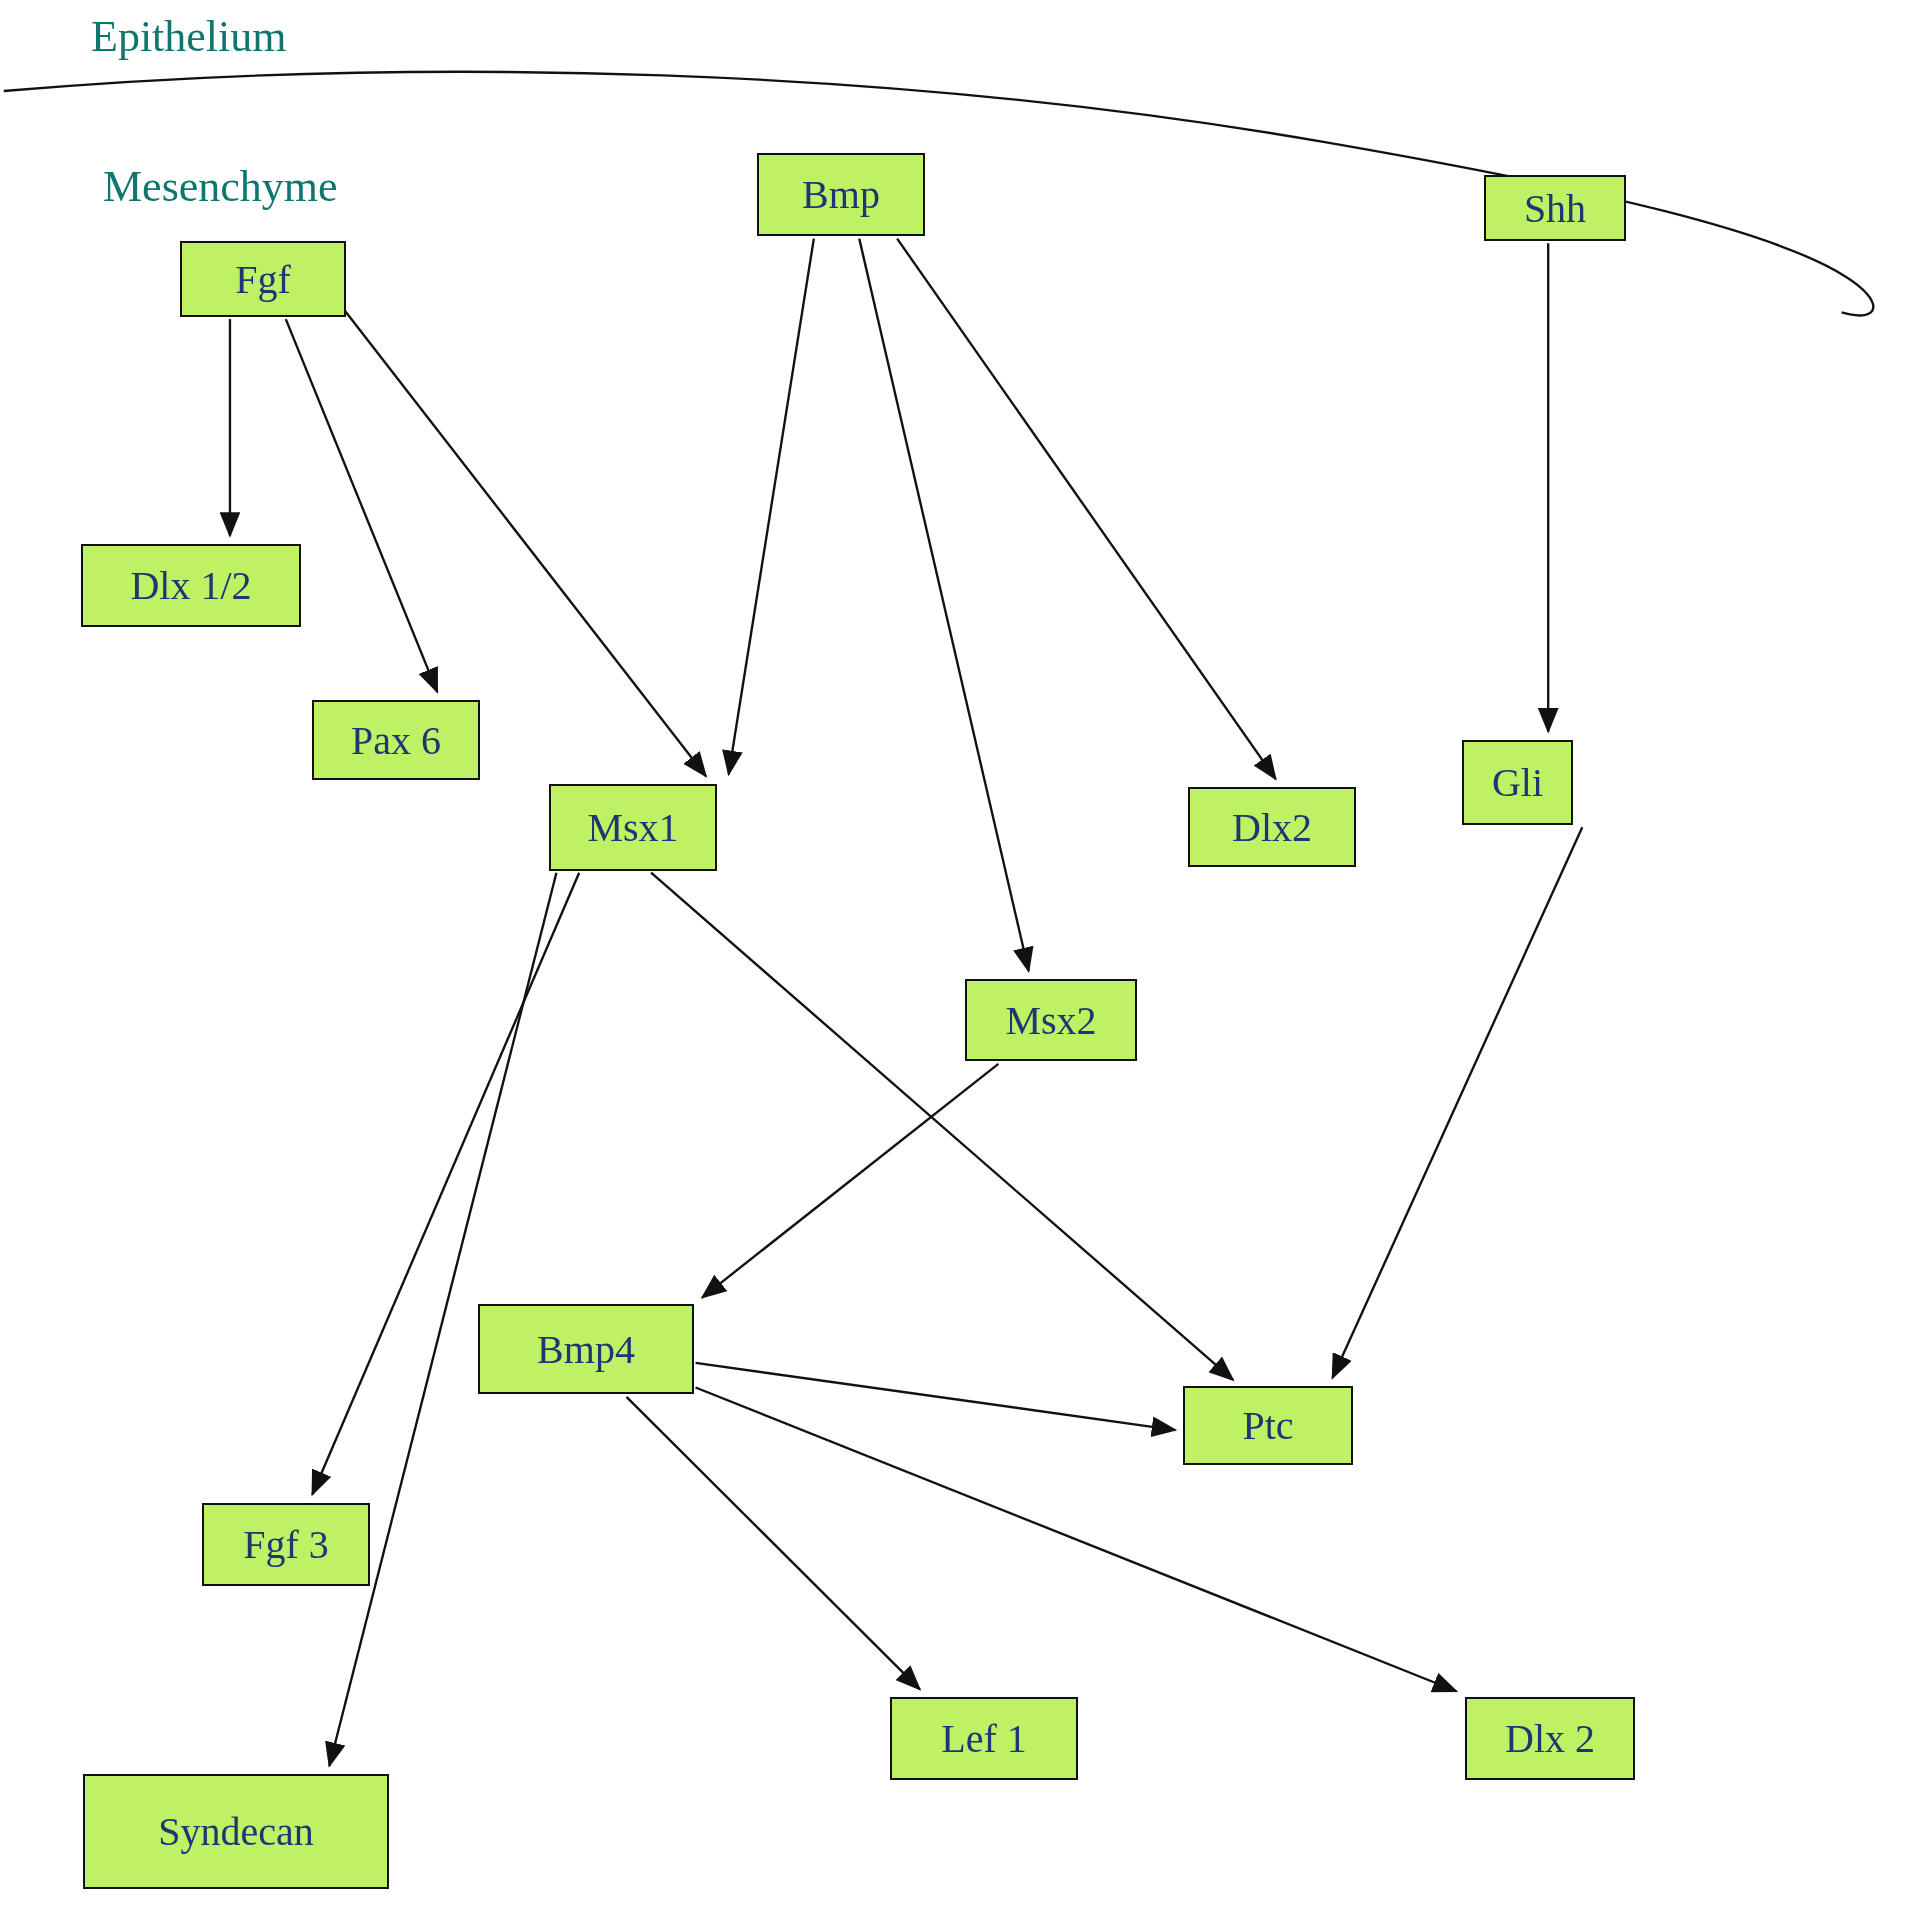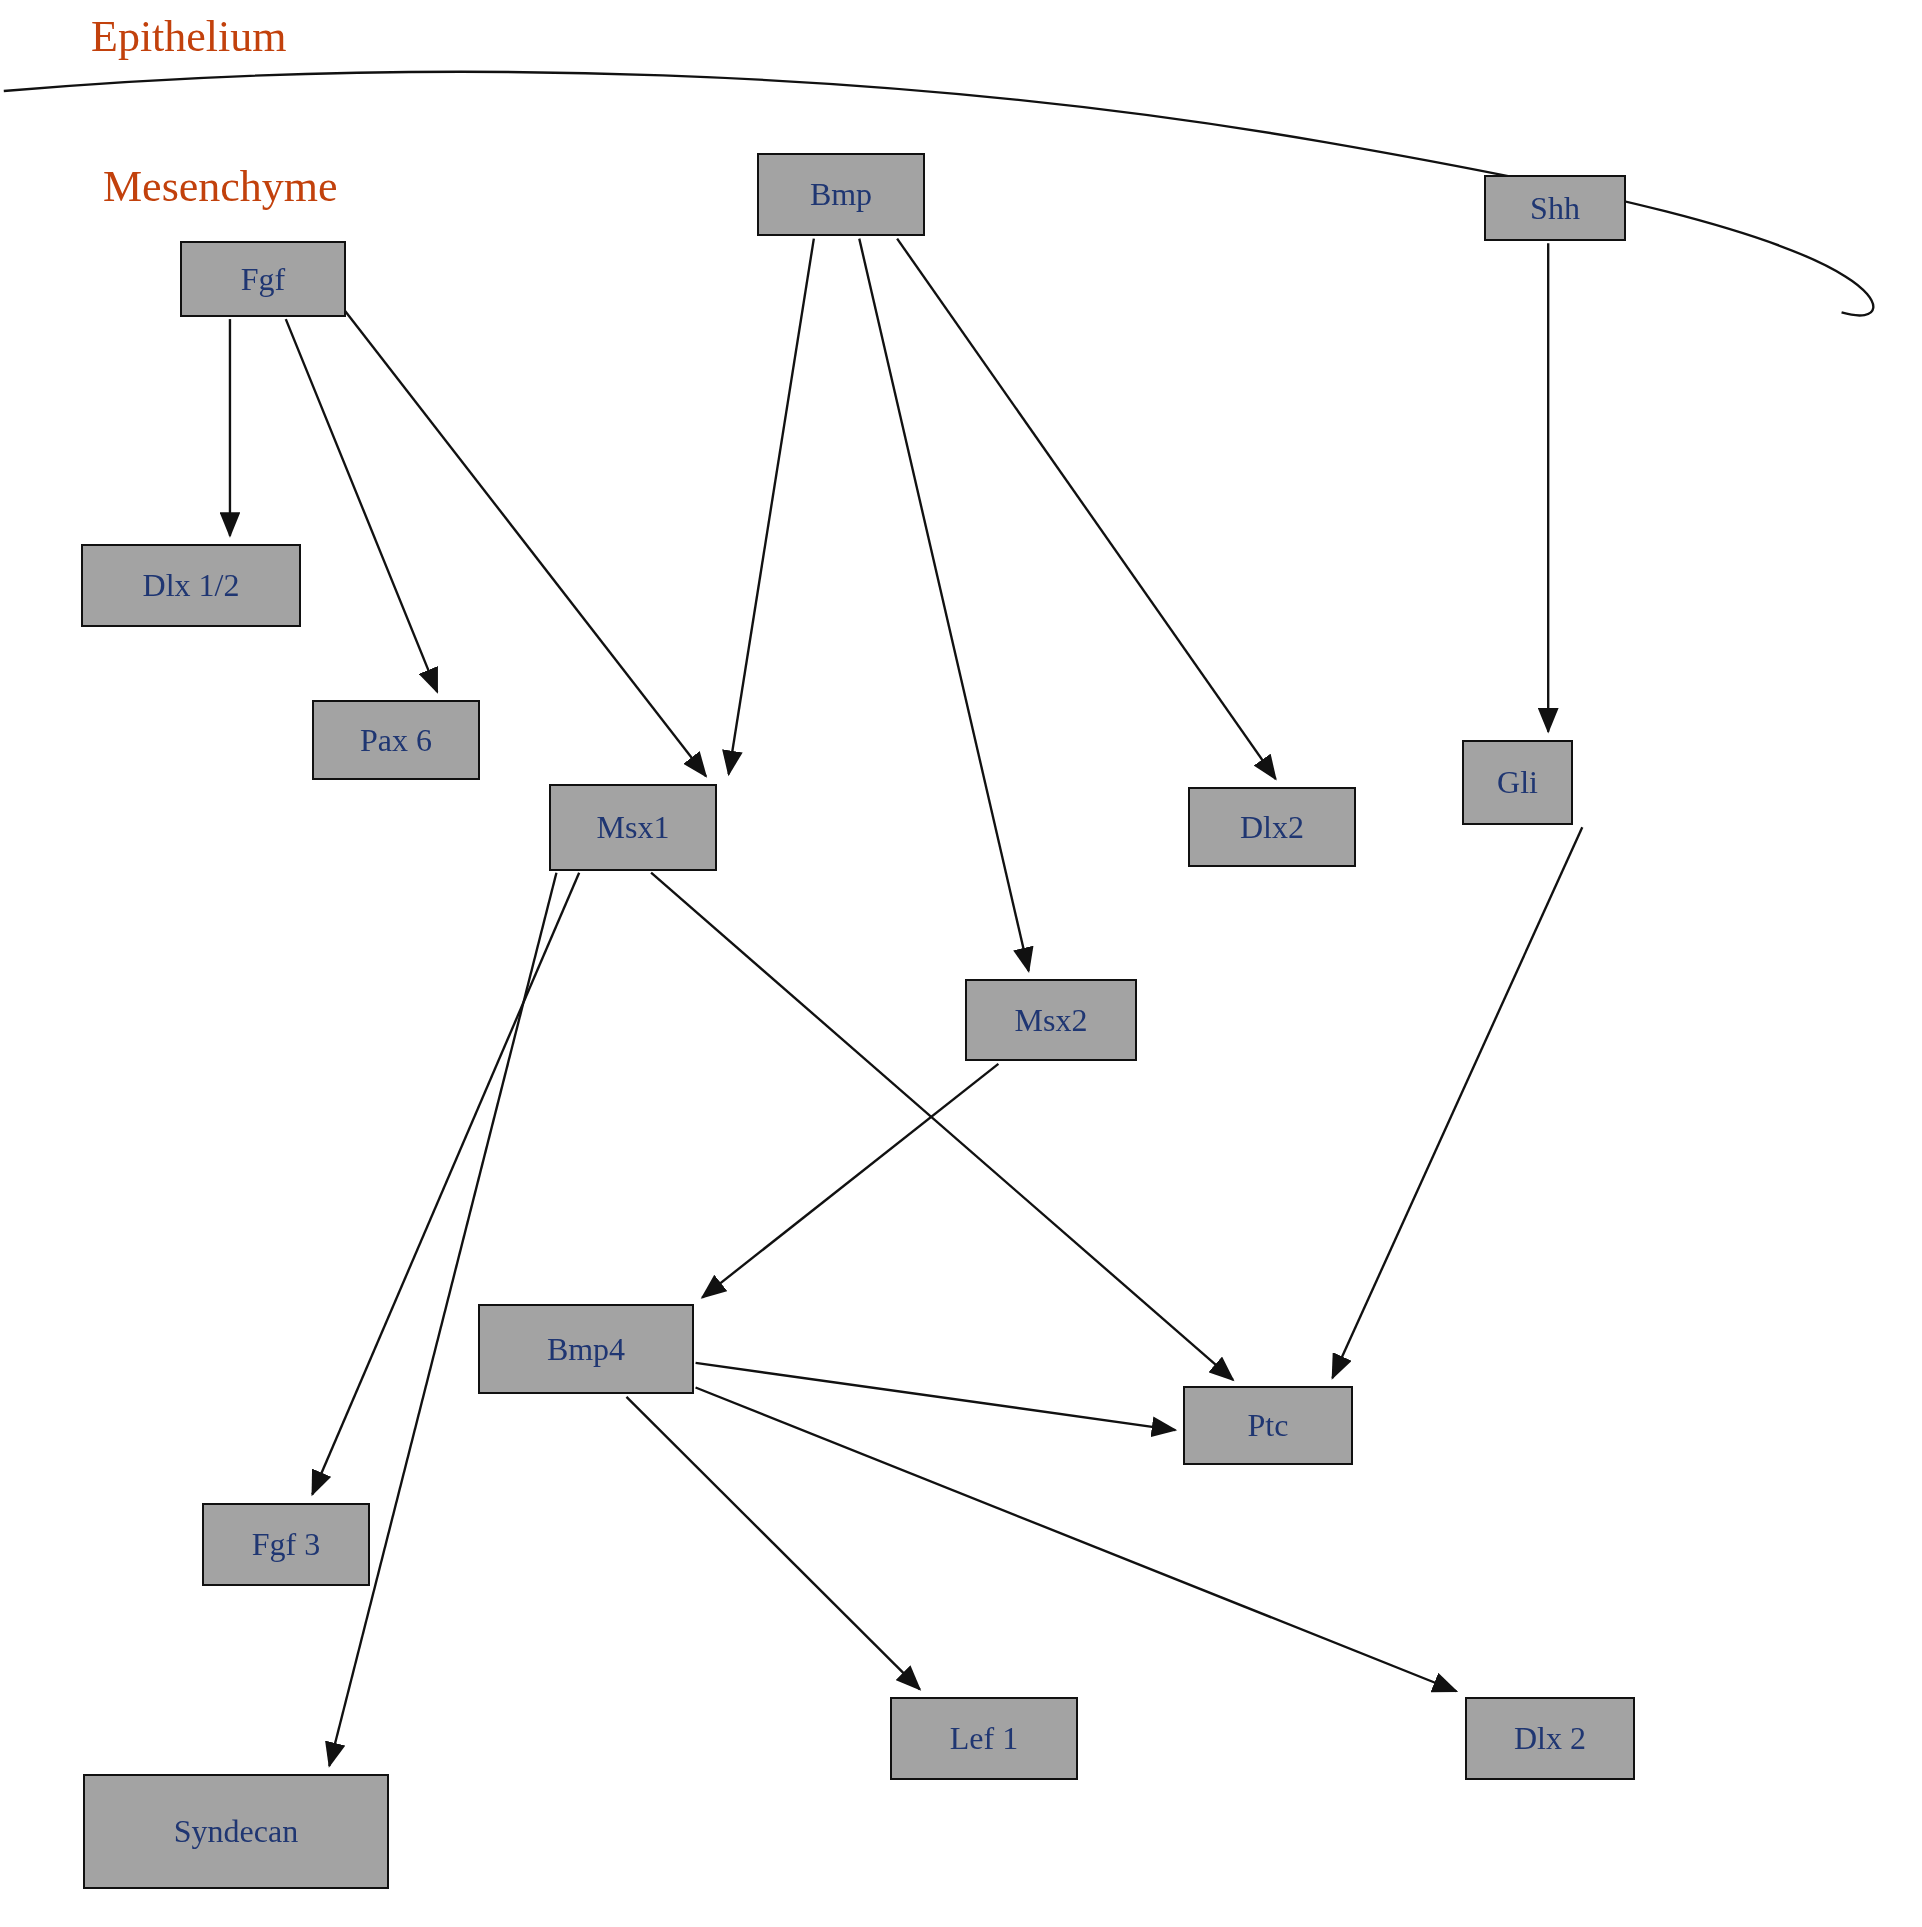--- a/index.html
+++ b/index.html
@@ -18,34 +18,34 @@
   #edges-svg {
     position: absolute;
     left: 0;
     top: 0;
     width: 1922px;
     height: 1928px;
     pointer-events: none;
   }
   .region-label {
     position: absolute;
-    color: #c2410c;
+    color: #0f766e;
     font-size: 44px;
     line-height: 1.1;
     white-space: nowrap;
   }
   #lbl-epi { left: 91px; top: 13.2px; }
   #lbl-mes { left: 87px; top: 163px; margin-left: 16px; }
   .node {
     position: absolute;
     box-sizing: border-box;
     border: 2.4px solid #111111;
-    background: #a3a3a3;
+    background: #bef264;
     color: #1f3672;
-    font-size: 32px;
+    font-size: 40px;
     display: flex;
     align-items: center;
     justify-content: center;
     white-space: nowrap;
   }
 </style>
 </head>
 <body>
 
 <div class="canvas">

